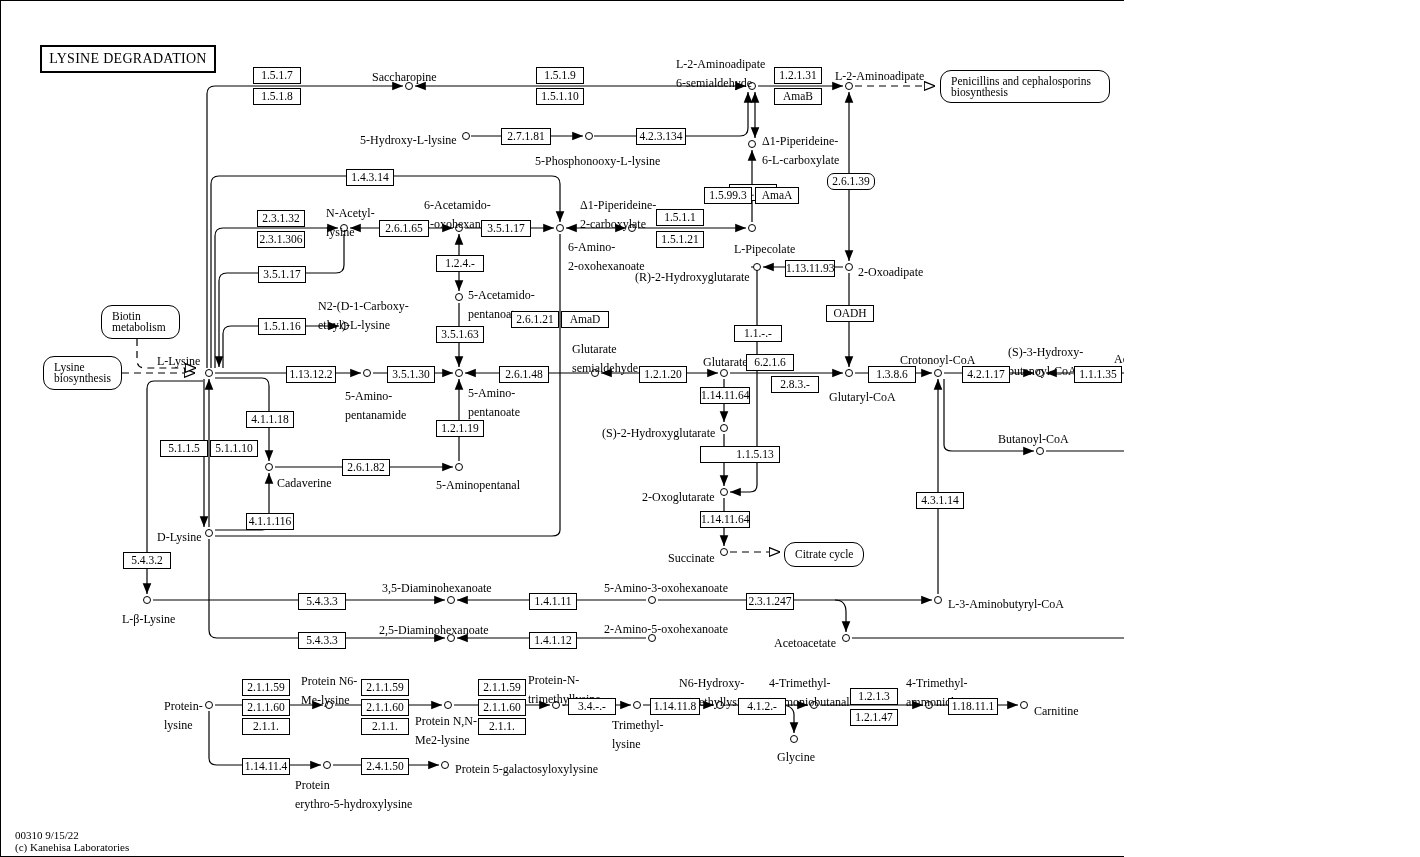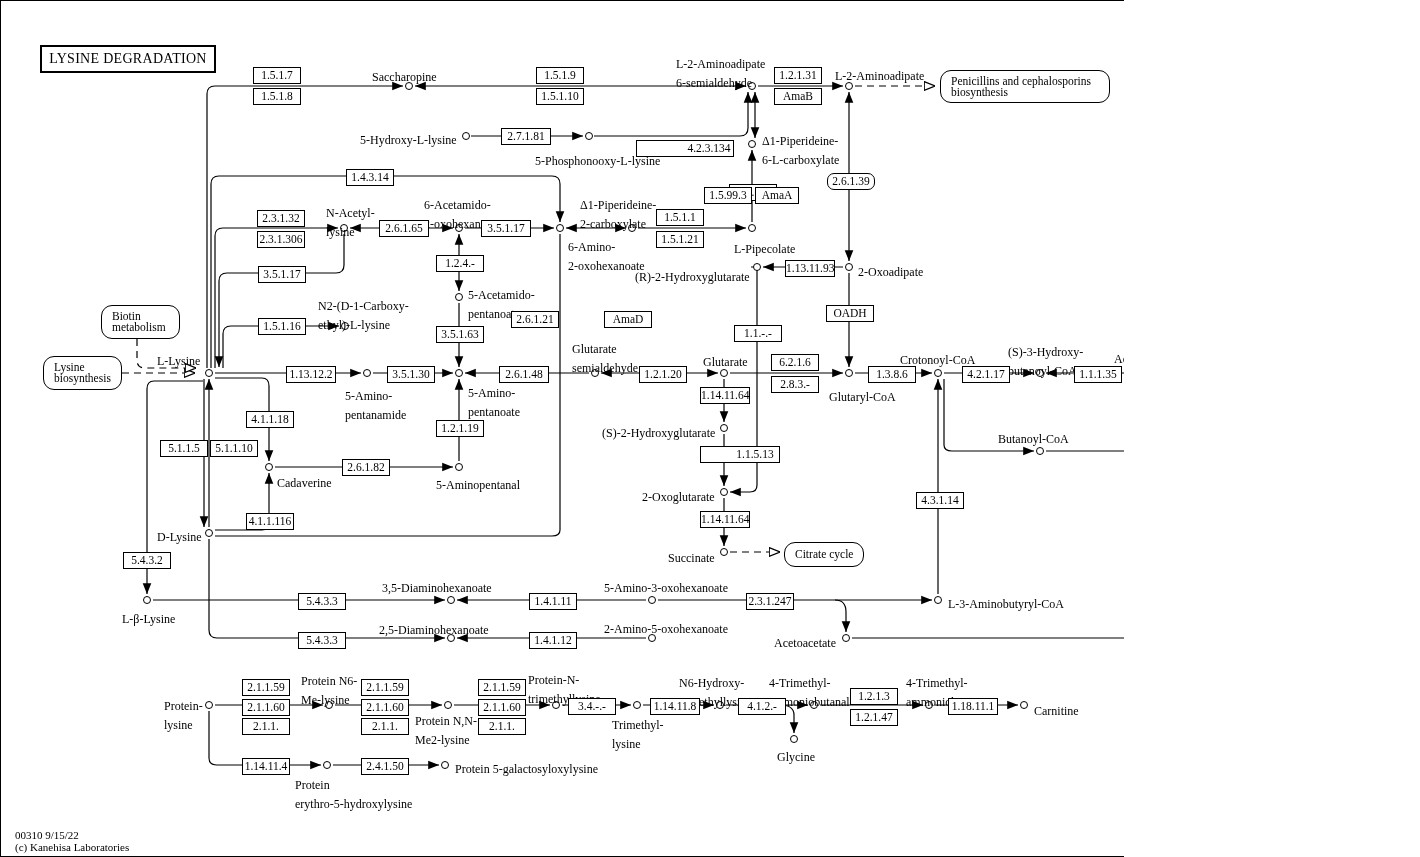--- a/index.html
+++ b/index.html
@@ -229,46 +229,46 @@
 erythro-5-hydroxylysine</div>
       <div class="cpd" style="left: 445px; top: 765px;"></div>
       <div class="lbl" style="left: 455px; top: 760px;">Protein 5-galactosyloxylysine</div>
       <div class="ec" style="left: 253px; top: 67px; width: 46px;">1.5.1.7</div>
       <div class="ec" style="left: 253px; top: 88px; width: 46px;">1.5.1.8</div>
       <div class="ec" style="left: 536px; top: 67px; width: 46px;">1.5.1.9</div>
       <div class="ec" style="left: 536px; top: 88px; width: 46px;">1.5.1.10</div>
       <div class="ec" style="left: 774px; top: 67px; width: 46px;">1.2.1.31</div>
       <div class="ec" style="left: 774px; top: 88px; width: 46px;">AmaB</div>
       <div class="ec" style="left: 501px; top: 128px; width: 48px;">2.7.1.81</div>
-      <div class="ec" style="left: 636px; top: 140px; width: 48px; padding-left: 48px;">4.2.3.134</div>
+      <div class="ec" style="left: 636px; top: 128px; width: 48px;">4.2.3.134</div>
       <div class="ec" style="left: 346px; top: 169px; width: 46px;">1.4.3.14</div>
       <div class="ec" style="left: 257px; top: 210px; width: 46px;">2.3.1.32</div>
       <div class="ec" style="left: 257px; top: 231px; width: 46px;">2.3.1.306</div>
       <div class="ec" style="left: 379px; top: 220px; width: 48px;">2.6.1.65</div>
       <div class="ec" style="left: 481px; top: 220px; width: 48px;">3.5.1.17</div>
       <div class="ec" style="left: 258px; top: 266px; width: 46px;">3.5.1.17</div>
       <div class="ec" style="left: 729px; top: 184px; width: 46px;">1.5.3.7</div>
       <div class="ec" style="left: 704px; top: 187px; width: 46px;">1.5.99.3</div>
       <div class="ec" style="left: 755px; top: 187px; width: 42px;">AmaA</div>
       <div class="ec" style="left: 656px; top: 209px; width: 46px;">1.5.1.1</div>
       <div class="ec" style="left: 656px; top: 231px; width: 46px;">1.5.1.21</div>
       <div class="ec" style="left: 827px; top: 173px; width: 46px; border-radius: 7px;">2.6.1.39</div>
       <div class="ec" style="left: 436px; top: 255px; width: 46px;">1.2.4.-</div>
       <div class="ec" style="left: 785px; top: 260px; width: 48px;">1.13.11.93</div>
       <div class="ec" style="left: 826px; top: 305px; width: 46px;">OADH</div>
       <div class="ec" style="left: 258px; top: 318px; width: 46px; text-align: center;">1.5.1.16</div>
       <div class="ec" style="left: 511px; top: 311px; width: 46px;">2.6.1.21</div>
-      <div class="ec" style="left: 561px; top: 311px; width: 46px; margin-left: 43px;">AmaD</div>
+      <div class="ec" style="left: 561px; top: 311px; width: 46px;">AmaD</div>
       <div class="ec" style="left: 436px; top: 326px; width: 46px;">3.5.1.63</div>
       <div class="ec" style="left: 734px; top: 325px; width: 46px;">1.1.-.-</div>
       <div class="ec" style="left: 286px; top: 366px; width: 48px;">1.13.12.2</div>
       <div class="ec" style="left: 387px; top: 366px; width: 46px;">3.5.1.30</div>
       <div class="ec" style="left: 499px; top: 366px; width: 48px;">2.6.1.48</div>
       <div class="ec" style="left: 639px; top: 366px; width: 46px;">1.2.1.20</div>
-      <div class="ec" style="left: 771px; top: 354px; width: 46px;">6.2.1.6</div>
+      <div class="ec" style="left: 746px; top: 354px; width: 46px;">6.2.1.6</div>
       <div class="ec" style="left: 771px; top: 376px; width: 46px;">2.8.3.-</div>
       <div class="ec" style="left: 868px; top: 366px; width: 46px;">1.3.8.6</div>
       <div class="ec" style="left: 962px; top: 366px; width: 46px;">4.2.1.17</div>
       <div class="ec" style="left: 1074px; top: 366px; width: 46px;">1.1.1.35</div>
       <div class="ec" style="left: 1173px; top: 366px; width: 46px;">2.3.1.9</div>
       <div class="ec" style="left: 246px; top: 411px; width: 46px;">4.1.1.18</div>
       <div class="ec" style="left: 700px; top: 387px; width: 48px;">1.14.11.64</div>
       <div class="ec" style="left: 436px; top: 420px; width: 46px;">1.2.1.19</div>
       <div class="ec" style="left: 160px; top: 440px; width: 46px;">5.1.1.5</div>
       <div class="ec" style="left: 210px; top: 440px; width: 46px;">5.1.1.10</div>

